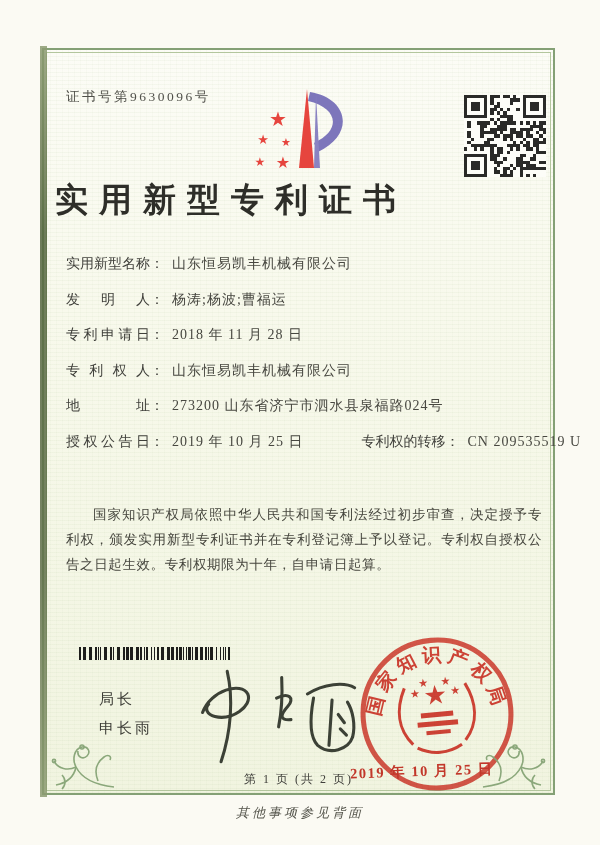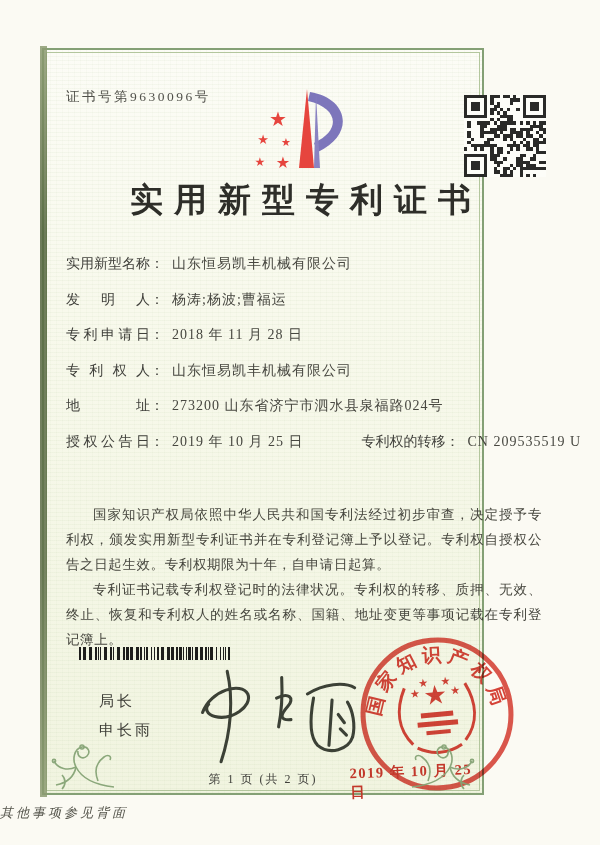--- a/index.html
+++ b/index.html
@@ -3,21 +3,21 @@
 <meta charset="utf-8">
 <style>
   html,body{margin:0;padding:0;background:#e9e7dd;}
   .page{
     position:relative;width:600px;height:845px;margin:0 auto;
     background:#fbfaf3;overflow:hidden;
     font-family:"Liberation Serif","DejaVu Serif",serif;
   }
   
   .sheet{
-    position:absolute;left:42px;top:48px;width:442px;height:747px;
+    position:absolute;left:42px;top:48px;width:513px;height:747px;
     border:2px solid #84a075;box-sizing:border-box;
     background:
       repeating-linear-gradient(0deg, rgba(150,180,125,.07) 0 1px, rgba(0,0,0,0) 1px 4px),
       repeating-linear-gradient(90deg, rgba(150,180,125,.04) 0 1px, rgba(0,0,0,0) 1px 6px),
       linear-gradient(180deg,#fcfcf6 0%,#f8f9ec 35%,#f1f4e0 100%);
   }
   .sheet::before{
     content:"";position:absolute;inset:2px;border:1px solid #b3c69d;pointer-events:none;
   }
   .edge-shadow{
@@ -27,54 +27,54 @@
   }
   .cert-no{
     position:absolute;left:22px;top:38px;font-size:13.5px;letter-spacing:2.5px;
     color:#50504a;
   }
   
   .logo{position:absolute;left:206px;top:36px;width:104px;height:94px;}
   
   .qr{position:absolute;left:420px;top:45px;width:82px;height:82px;}
   .title{
-    position:absolute;left:0;top:128px;width:100%;margin:0;text-align:right;
+    position:absolute;left:0;top:128px;width:100%;margin:0;text-align:left;
     font-size:33px;font-weight:600;letter-spacing:11px;padding-left:11px;
     box-sizing:border-box;color:#2e2e29;
   }
   .fields{position:absolute;left:22px;top:204px;width:474px;font-size:14px;color:#3f3f3a;}
   .field-row{height:20px;line-height:20px;margin-bottom:15.5px;white-space:nowrap;}
   .flabel{display:inline-block;width:84px;text-align:justify;text-align-last:justify;vertical-align:top;}
   .fcolon{display:inline-block;}
   .fvalue{margin-left:8px;letter-spacing:1px;color:#474740;}
   .grant-second{margin-left:58px;}
   .paragraphs{
     position:absolute;left:22px;top:452px;width:476px;
     font-size:13.5px;line-height:25px;color:#46463e;letter-spacing:.6px;
     text-align:justify;
   }
   .paragraphs p{margin:0;text-indent:2em;}
   .barcode{position:absolute;left:35px;top:597px;width:154px;height:13px;display:flex;align-items:stretch;}
   .barcode i{display:block;height:100%;}
   .signer{position:absolute;left:55px;top:641px;font-size:15px;color:#3c3c36;letter-spacing:3px;}
-  .signer .line{height:20px;line-height:20px;margin-bottom:9px;}
+  .signer .line{height:20px;line-height:20px;margin-bottom:9px;font-family:Liberation Mono, monospace;}
   .signature{position:absolute;left:138px;top:612px;width:185px;height:105px;}
   .seal{position:absolute;left:312px;top:583px;width:162px;height:162px;transform:rotate(-5deg);
         opacity:.92;mix-blend-mode:multiply;}
   .seal-date{
     position:absolute;left:306px;top:712px;font-size:14.5px;color:#c2372a;
     letter-spacing:1.5px;transform:rotate(-2deg);font-weight:600;
   }
   .page-num{position:absolute;left:0;top:721px;width:100%;text-align:center;
     font-size:12px;color:#3f3f3a;letter-spacing:2px;}
   .flourish{position:absolute;bottom:2px;width:72px;height:72px;}
   .flourish.bl{left:2px;}
   .flourish.br{right:2px;transform:scaleX(-1);}
   .back-note{
-    position:absolute;left:0;top:804px;width:100%;
+    position:absolute;left:0;top:804px;width:100%;text-align:center;
     font-size:13px;font-style:italic;color:#55554c;letter-spacing:3px;
   }
 </style>
 </head>
 <body>
 
 <div class="page">
   <div class="sheet">
     <div class="edge-shadow"></div>
 
@@ -331,21 +331,20 @@
       <div class="field-row">
         <span class="flabel">地址</span><span class="fcolon">：</span><span class="fvalue">273200 山东省济宁市泗水县泉福路024号</span>
       </div>
       <div class="field-row">
         <span class="flabel">授权公告日</span><span class="fcolon">：</span><span class="fvalue">2019 年 10 月 25 日</span><span class="flabel grant-second">专利权的转移</span><span class="fcolon">：</span><span class="fvalue">CN 209535519 U</span>
       </div>
     </div>
 
     <div class="paragraphs">
       <p>国家知识产权局依照中华人民共和国专利法经过初步审查，决定授予专利权，颁发实用新型专利证书并在专利登记簿上予以登记。专利权自授权公告之日起生效。专利权期限为十年，自申请日起算。</p>
-      <p>专利证书记载专利权登记时的法律状况。专利权的转移、质押、无效、终止、恢复和专利权人的姓名或名称、国籍、地址变更等事项记载在专利登记簿上。</p>
     </div>
 
     <div class="barcode" id="barcode">
         <i style="width: 2px; background: rgb(30, 30, 28);"></i>
         <i style="width: 2px; background: transparent;"></i>
         <i style="width: 3px; background: rgb(30, 30, 28);"></i>
         <i style="width: 3px; background: transparent;"></i>
         <i style="width: 3px; background: rgb(30, 30, 28);"></i>
         <i style="width: 3px; background: transparent;"></i>
         <i style="width: 2px; background: rgb(30, 30, 28);"></i>

